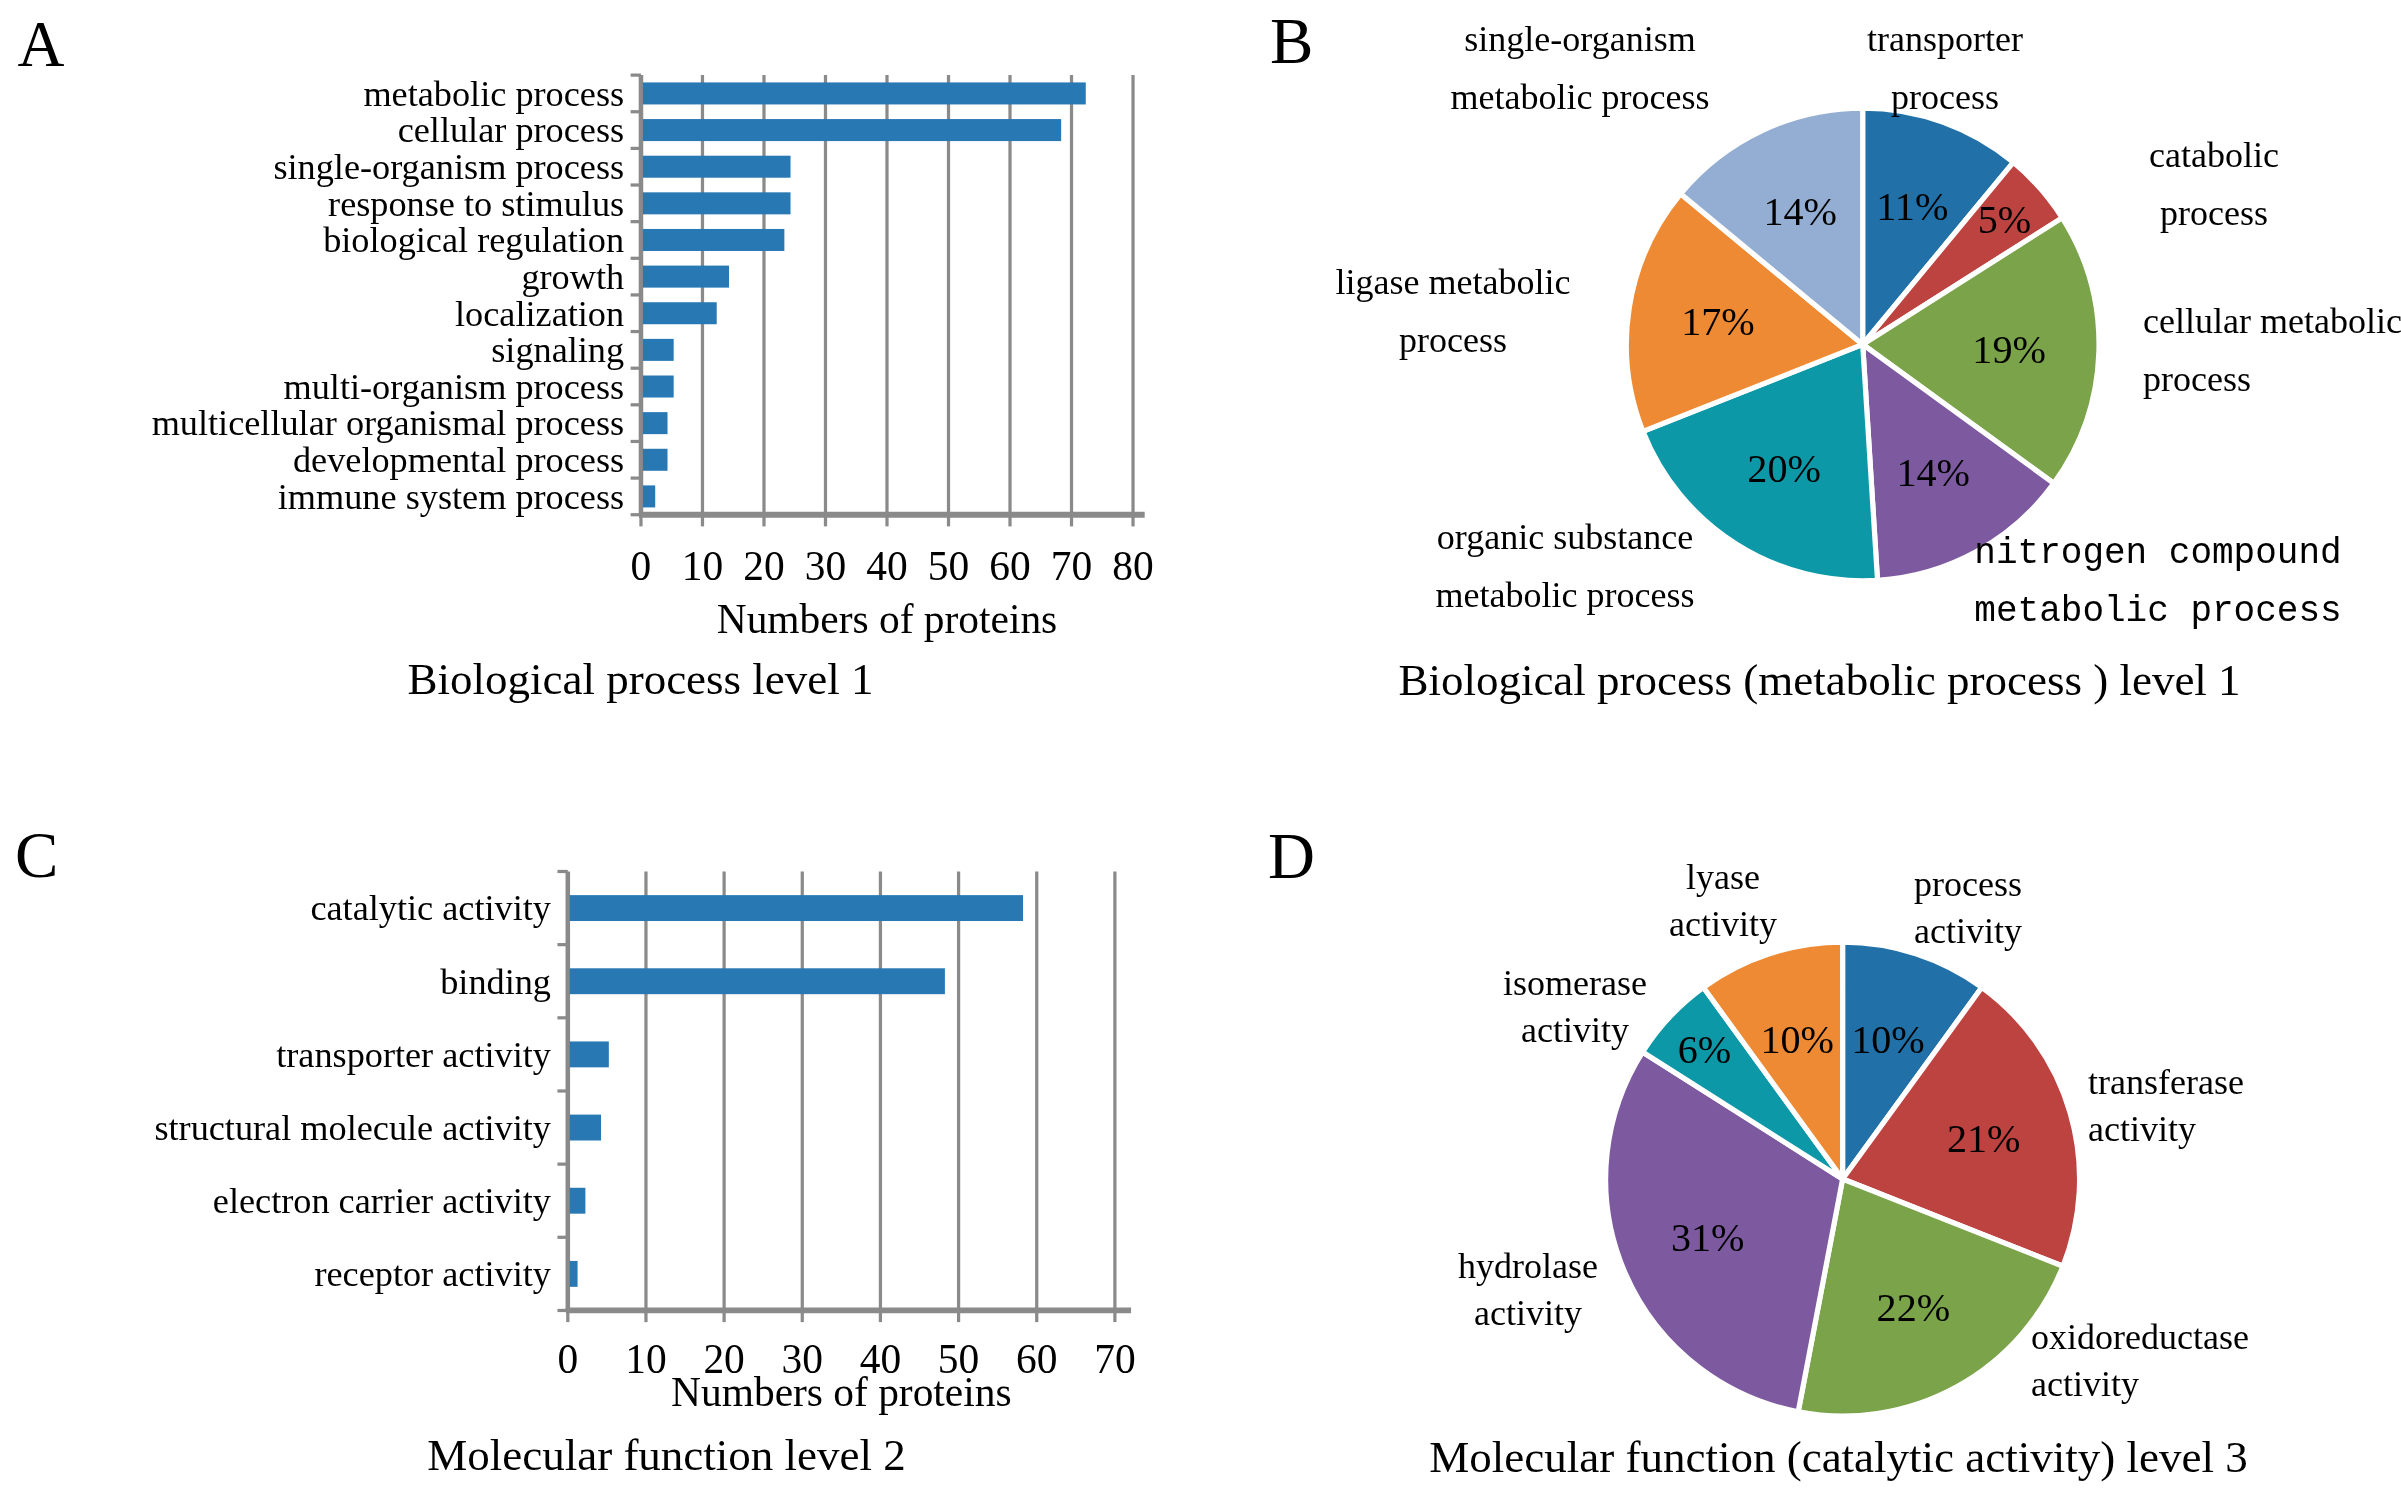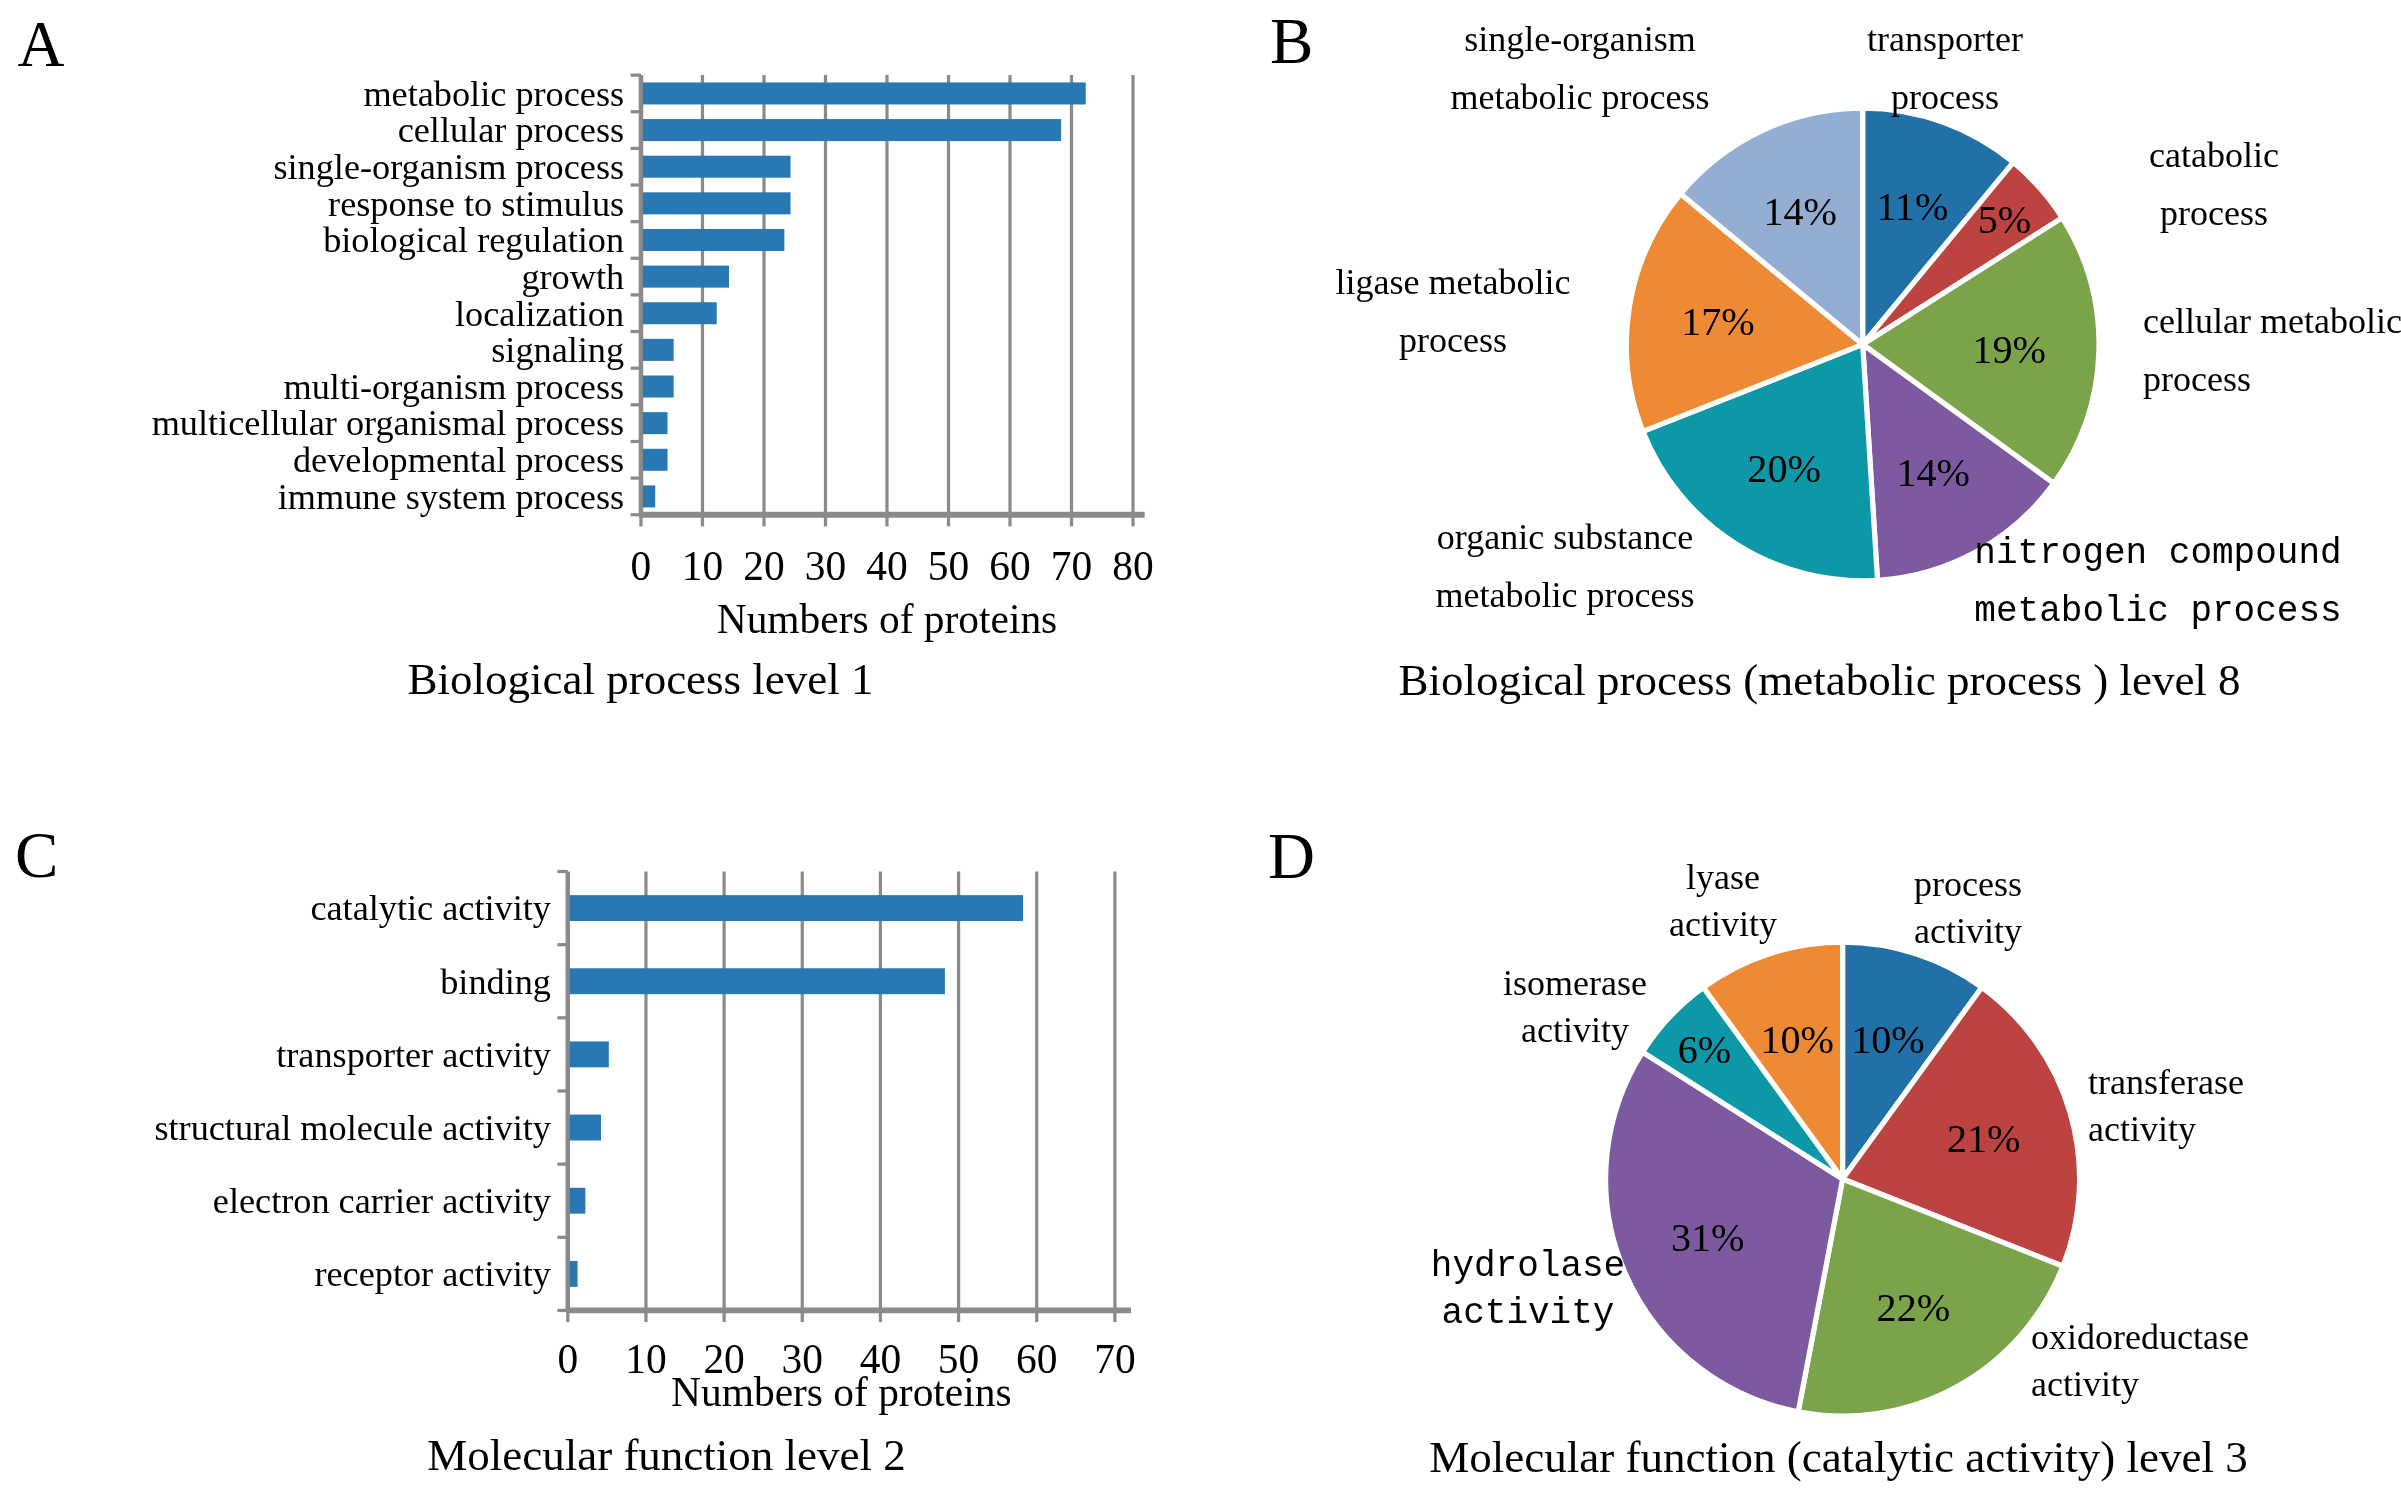--- a/index.html
+++ b/index.html
@@ -148,21 +148,21 @@
         </div>
         <div class="pie-label center" style="left: 252px; top: 311px;">
           <span class="ln">ligase metabolic</span>
           <span class="ln">process</span>
         </div>
         <div class="pie-label center" style="left: 379px; top: 68px;">
           <span class="ln">single-organism</span>
           <span class="ln">metabolic process</span>
         </div>
       </div>
-    <div class="caption">Biological process (metabolic process ) level 8</div>
+    <div class="caption">Biological process (metabolic process ) level 1</div>
   </section>
 
   <section class="panel" id="panel-c">
     <div class="panel-letter">C</div>
     <svg class="chart-svg" id="chart-c" viewBox="0 0 1855 1163">
         <line x1="877" y1="183" x2="877" y2="861" stroke="#8A8A8A" stroke-width="7"></line>
         <line x1="877" y1="861" x2="877" y2="879" stroke="#8A8A8A" stroke-width="5"></line>
         <text x="877" y="958" text-anchor="middle" font-size="64">0</text>
         <line x1="997.7142857142857" y1="183" x2="997.7142857142857" y2="861" stroke="#8A8A8A" stroke-width="5"></line>
         <line x1="997.7142857142857" y1="861" x2="997.7142857142857" y2="879" stroke="#8A8A8A" stroke-width="5"></line>
@@ -232,21 +232,21 @@
           <span class="ln">activity</span>
         </div>
         <div class="pie-label left" style="left: 887px; top: 353px;">
           <span class="ln">transferase</span>
           <span class="ln">activity</span>
         </div>
         <div class="pie-label left" style="left: 830px; top: 608px;">
           <span class="ln">oxidoreductase</span>
           <span class="ln">activity</span>
         </div>
-        <div class="pie-label center" style="left: 327px; top: 537px; font-family: Liberation Mono, monospace;">
+        <div class="pie-label center" style="left: 327px; top: 537px;">
           <span class="ln">hydrolase</span>
           <span class="ln">activity</span>
         </div>
         <div class="pie-label center" style="left: 374px; top: 254px;">
           <span class="ln">isomerase</span>
           <span class="ln">activity</span>
         </div>
         <div class="pie-label center" style="left: 522px; top: 148px;">
           <span class="ln">lyase</span>
           <span class="ln">activity</span>

